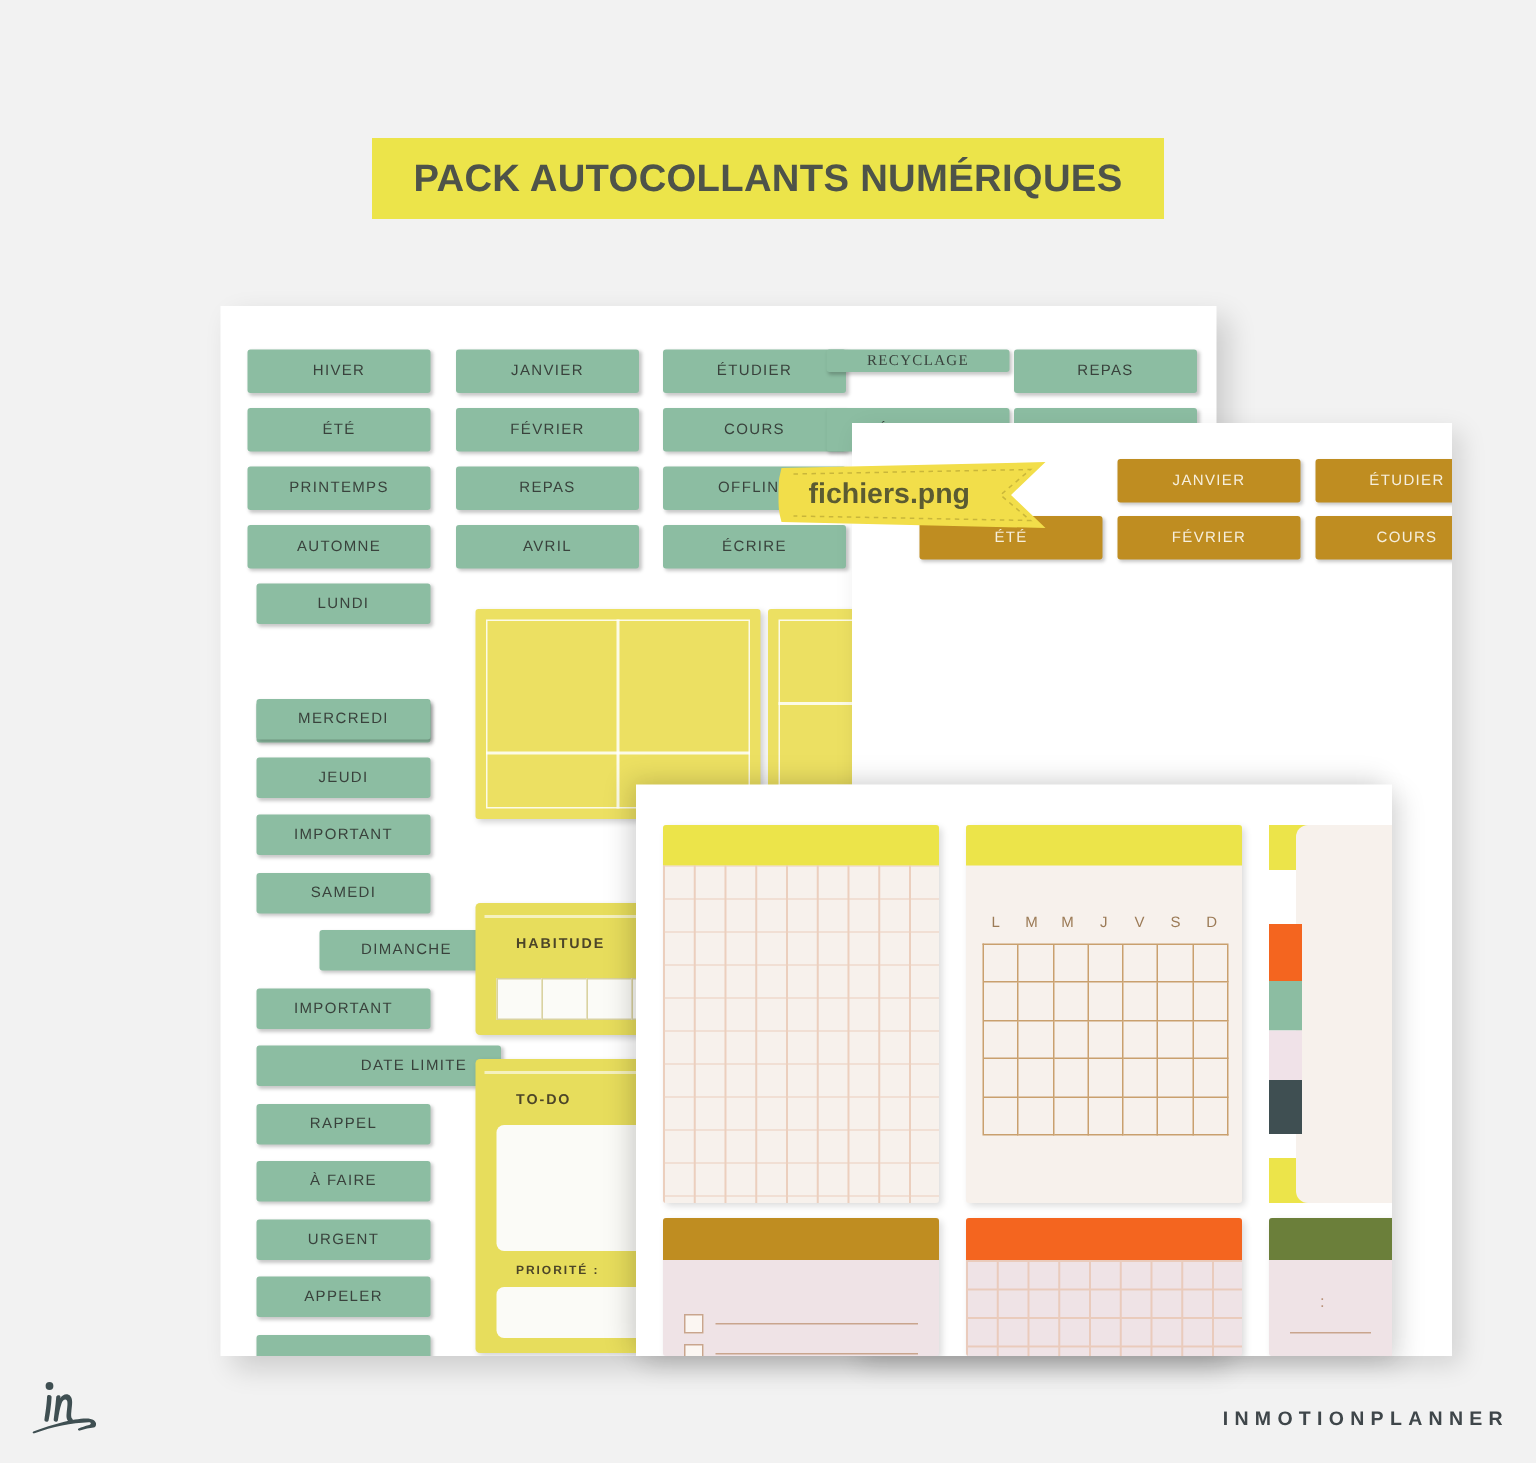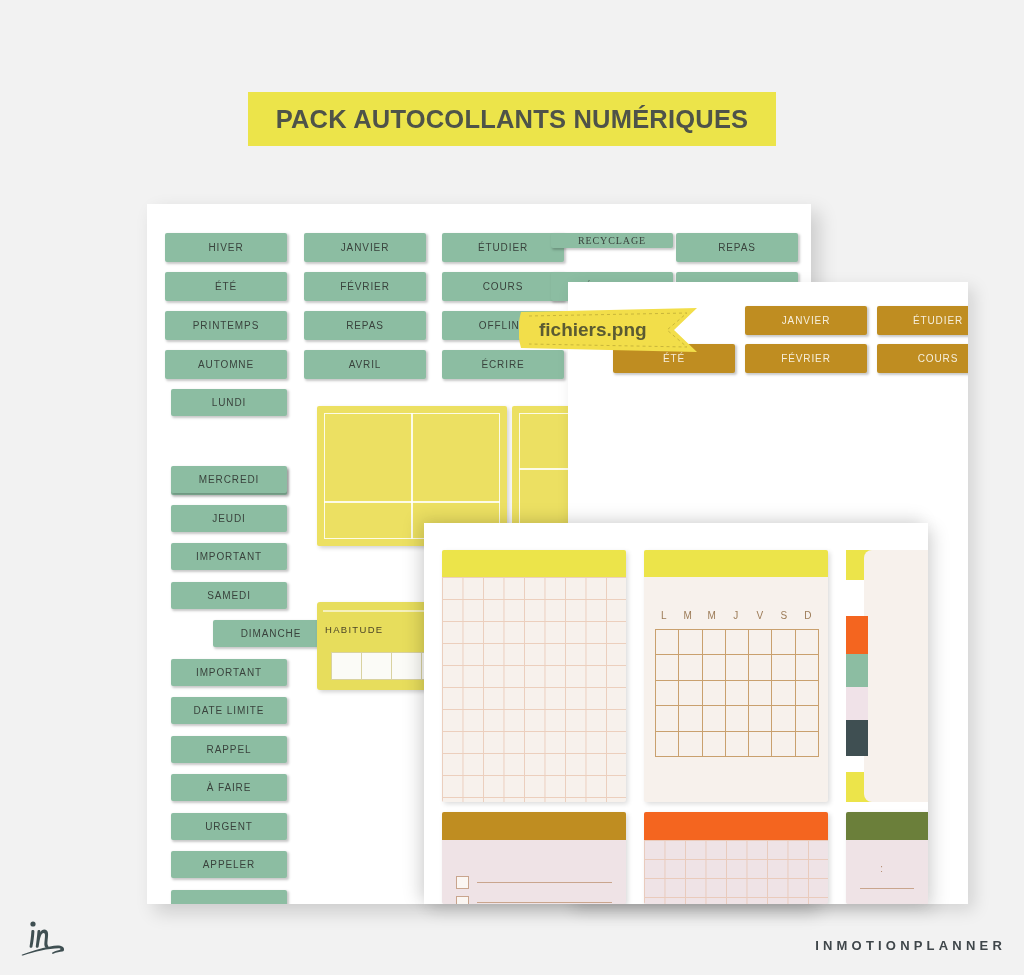--- a/index.html
+++ b/index.html
@@ -47,21 +47,21 @@
   }
   .note .inner{position:absolute;left:7px;top:7px;right:7px;bottom:7px;
     border:1.5px solid rgba(255,255,255,.85);}
   .note .vline{position:absolute;top:7px;bottom:7px;width:1.5px;background:rgba(255,255,255,.85);}
   .note .hline{position:absolute;left:7px;right:7px;height:1.5px;background:rgba(255,255,255,.85);}
 
   
   .ycard{position:absolute;background:#e7dd5c;border-radius:3px;
     box-shadow:2px 2px 4px rgba(0,0,0,.18);}
   .ycard .topbar{position:absolute;left:6px;right:6px;top:8px;height:1.5px;background:rgba(255,255,255,.6);}
-  .ycard .lbl{position:absolute;left:8px;font-size:9.5px;letter-spacing:1.3px;color:#4c4528;font-weight:normal;}
+  .ycard .lbl{position:absolute;left:27px;font-size:9.5px;letter-spacing:1.3px;color:#4c4528;font-weight:bold;}
   .ycard .boxrow{position:absolute;display:flex;}
   .ycard .boxrow span{flex:1;height:100%;background:#fbfbf7;border:1px solid #d9d2a0;margin-right:-1px;}
   .ycard .pad{position:absolute;background:#fbfbf7;border-radius:5px;}
 
   
   .pcard{position:absolute;background:#f7f1ec;border-radius:2px;
     box-shadow:2px 2px 5px rgba(0,0,0,.14);overflow:hidden;}
   .pcard .head{position:absolute;left:0;right:0;top:0;}
   .grid-fine{position:absolute;
     background-image:linear-gradient(to right,#e8c3ae 1px,transparent 1px),
@@ -170,21 +170,21 @@
       </div>
     <div class="chip green" style="left:24px;top:378px;width:116px;height:27px;justify-content:center;">
         <span>SAMEDI</span>
       </div>
     <div class="chip green" style="left:24px;top:416px;width:116px;height:27px;margin-left:42px;">
         <span>DIMANCHE</span>
       </div>
     <div class="chip green" style="left:24px;top:455px;width:116px;height:27px;">
         <span>IMPORTANT</span>
       </div>
-    <div class="chip green" style="left:24px;top:493px;width:116px;height:27px;">
+    <div class="chip green" style="left:24px;top:493px;width:116px;height:27px;padding-left:47px;">
         <span>DATE LIMITE</span>
       </div>
     <div class="chip green" style="left:24px;top:532px;width:116px;height:27px;">
         <span>RAPPEL</span>
       </div>
     <div class="chip green" style="left:24px;top:570px;width:116px;height:27px;">
         <span>À FAIRE</span>
       </div>
     <div class="chip green" style="left:24px;top:609px;width:116px;height:27px;">
         <span>URGENT</span>
@@ -212,20 +212,27 @@
       <div class="lbl" style="top:22px;">HABITUDE</div>
       <div class="boxrow" style="left:14px;top:50px;width:150px;height:26px;">
         <span></span>
         <span></span>
         <span></span>
         <span></span>
         <span></span>
       </div>
     </div>
 
+    <div class="ycard" style="left:170px;top:502px;width:178px;height:196px;">
+      <div class="topbar"></div>
+      <div class="lbl" style="top:22px;">TO-DO</div>
+      <div class="pad" style="left:14px;top:44px;width:150px;height:84px;"></div>
+      <div class="lbl" style="top:136px;font-size:8px;">PRIORITÉ :</div>
+      <div class="pad" style="left:14px;top:152px;width:150px;height:34px;"></div>
+    </div>
   </div>
 
   <div class="sheet" id="sheet-gold">
     <div class="chip gold" style="left:45px;top:62px;width:122px;height:29px;">
         <span>ÉTÉ</span>
       </div>
     <div class="chip gold" style="left:177px;top:24px;width:122px;height:29px;">
         <span>JANVIER</span>
       </div>
     <div class="chip gold" style="left:177px;top:62px;width:122px;height:29px;">

